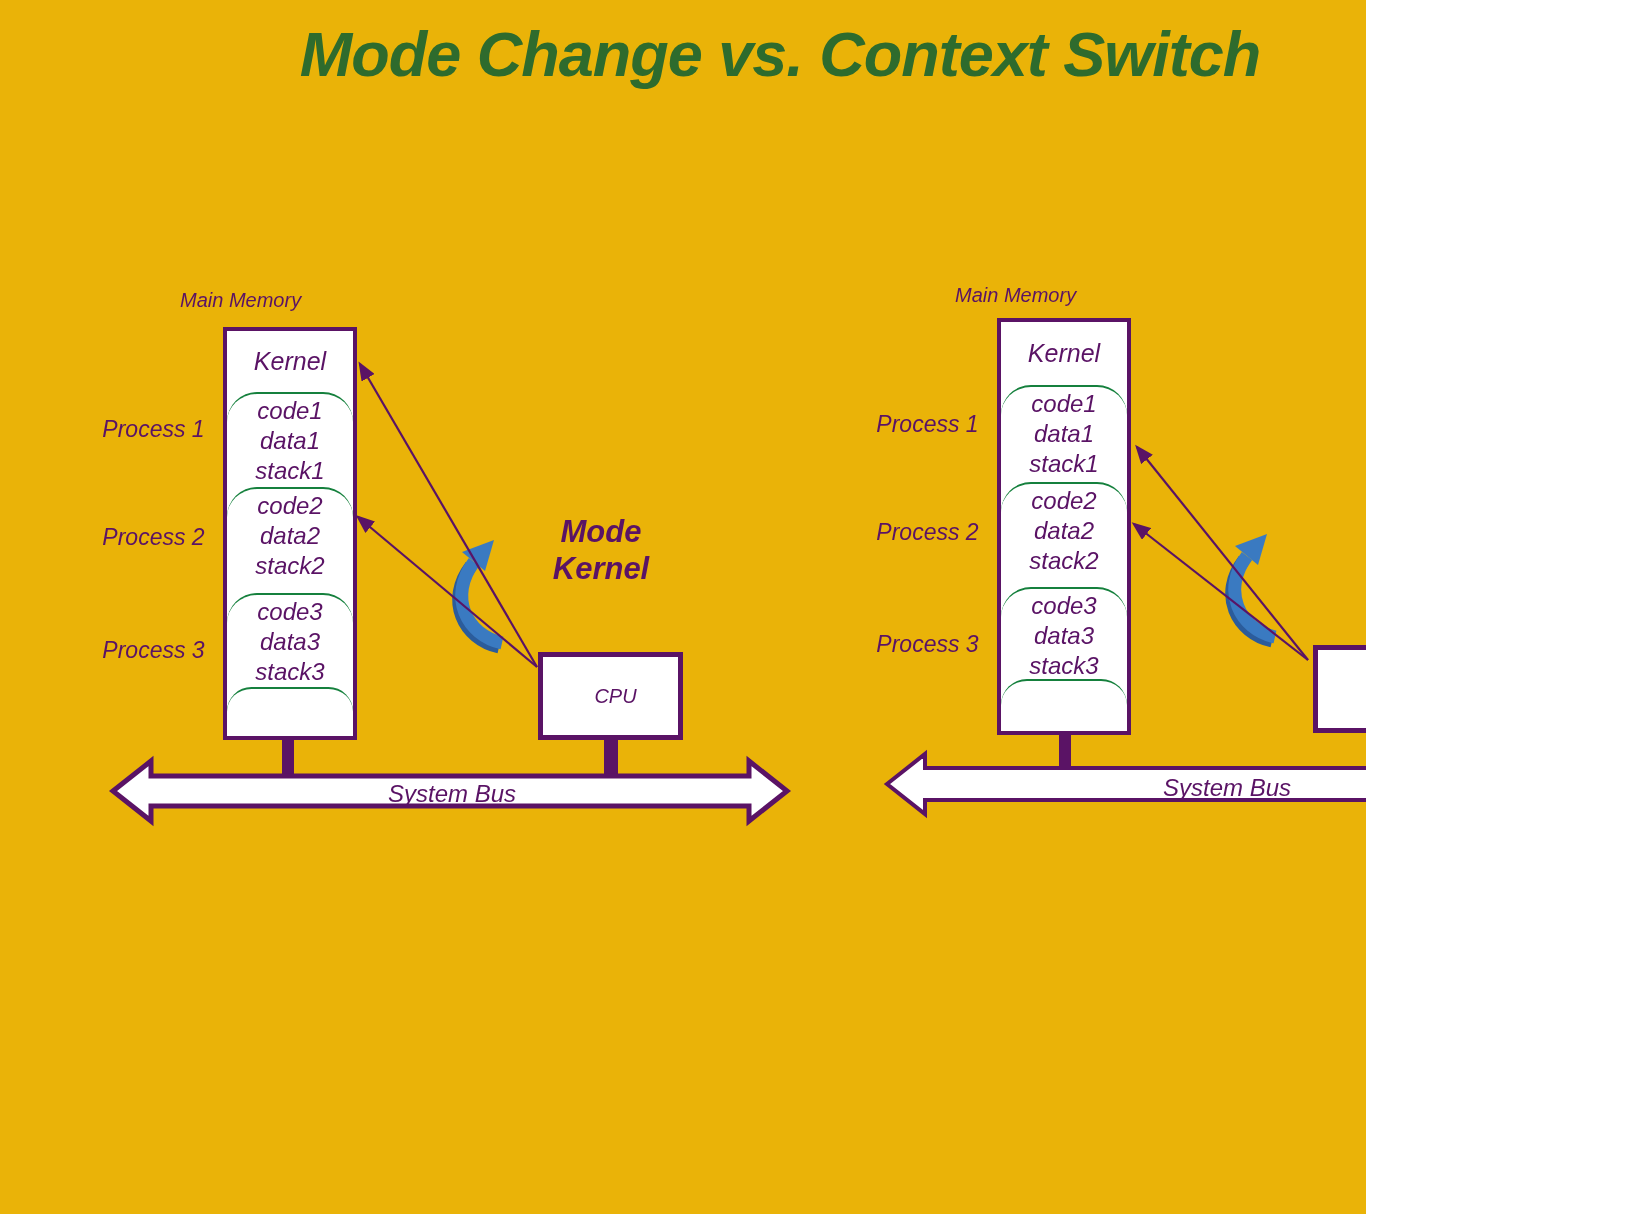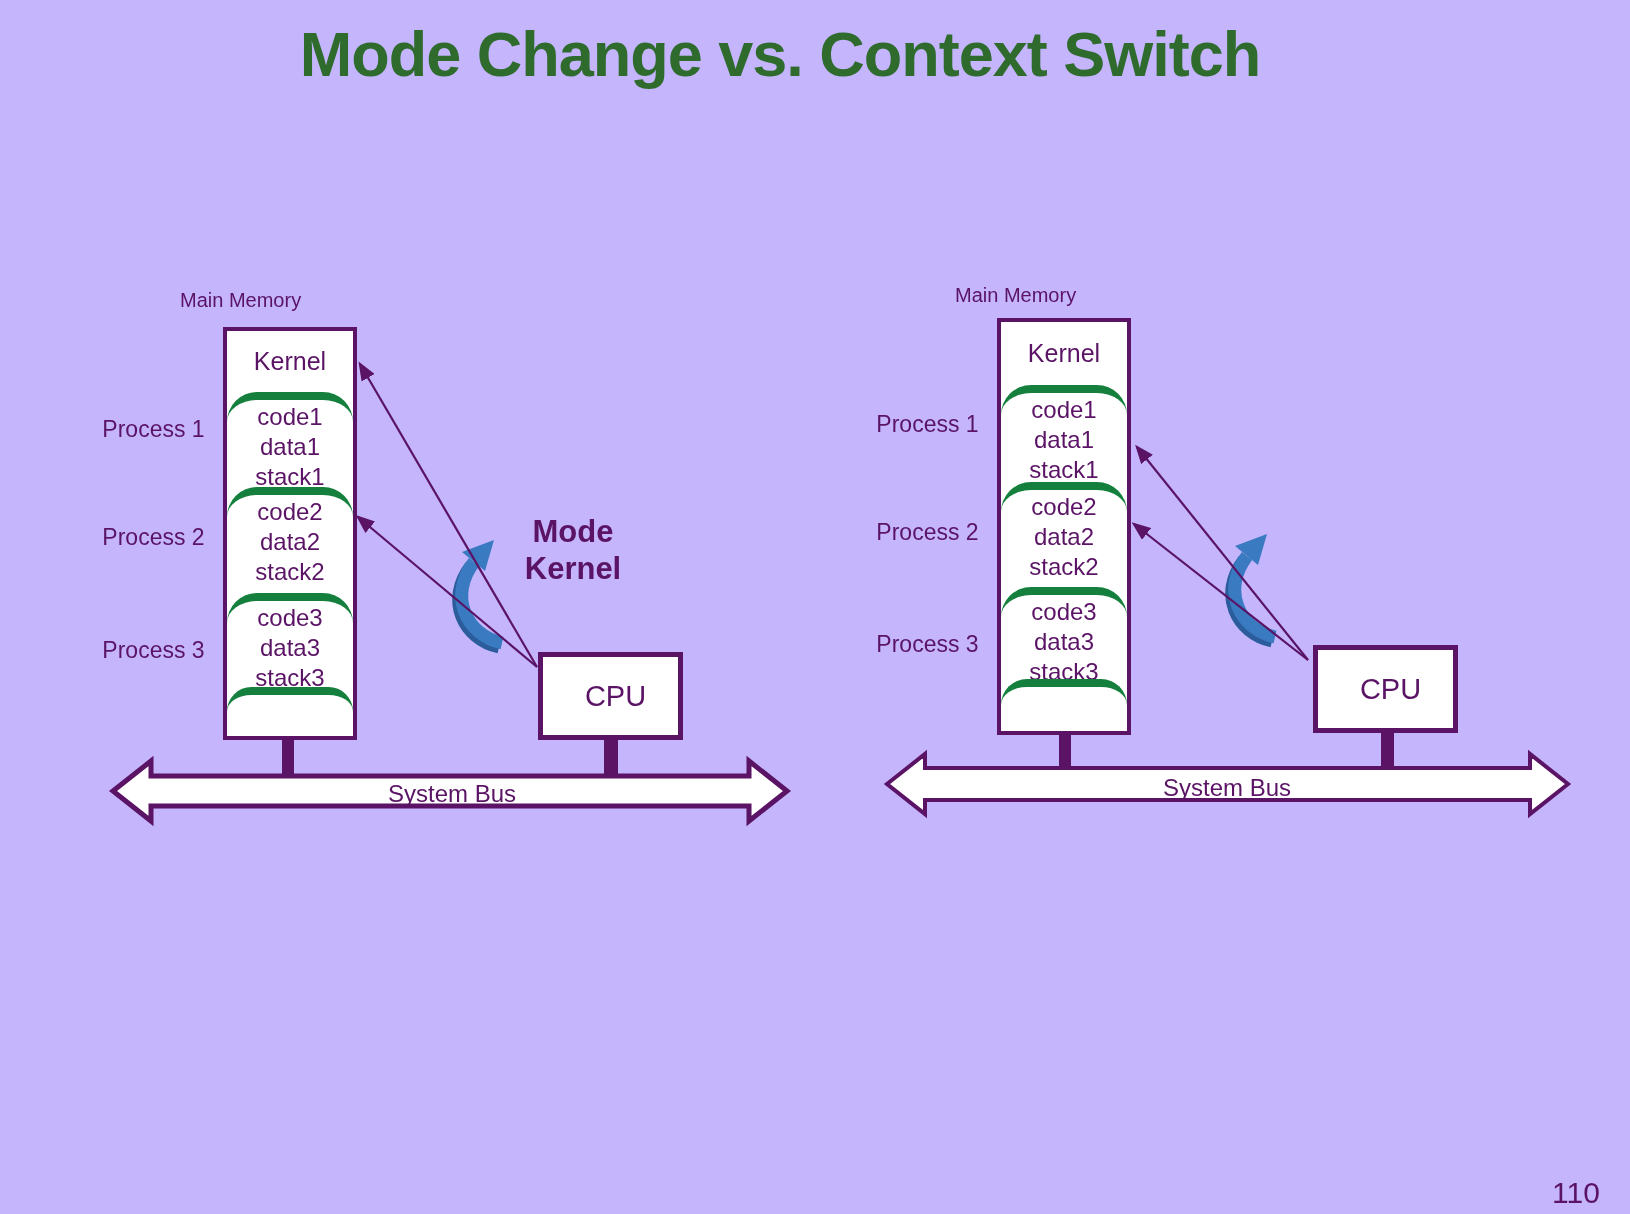--- a/index.html
+++ b/index.html
@@ -1,32 +1,32 @@
 <!DOCTYPE html>
 <html><head>
 <meta charset="utf-8">
 <style>
   html,body{margin:0;padding:0;background:#ffffff;}
-  .slide{position:relative;width:1630px;height:1214px;background:#c4b5fd;overflow:hidden;
-         font-family:"Liberation Sans", sans-serif;}
+  .slide{position:relative;width:1366px;height:1214px;background:#eab308;overflow:hidden;
+         font-family:"Liberation Sans", sans-serif;font-style:italic;}
   .title{position:absolute;left:0;top:18px;width:1560px;text-align:center;
          font-size:63px;font-weight:bold;color:#2e6b2d;letter-spacing:-1px;}
   .overlay{position:absolute;left:0;top:0;z-index:3;pointer-events:none;}
   .bluearrow{position:absolute;z-index:2;}
   .membox{position:absolute;box-sizing:border-box;border:4px solid #5a1365;background:#ffffff;z-index:4;}
   .sect{box-sizing:border-box;text-align:center;color:#5a1365;overflow:hidden;border-radius:30px;}
-  .sect.divided{border-top:8px solid #15803d;}
+  .sect.divided{border-top:2px solid #15803d;}
   .kernelcell{display:flex;align-items:center;justify-content:center;font-size:25px;}
   .rowscell{padding-top:2px;}
   .memrow{display:block;font-size:24px;line-height:30px;}
   .memlabel{position:absolute;width:200px;text-align:left;font-size:20px;color:#5a1365;z-index:4;}
   .proclabel{position:absolute;width:115px;text-align:center;font-size:23px;line-height:26px;
              color:#5a1365;z-index:4;}
   .cpubox{position:absolute;box-sizing:border-box;border:5px solid #5a1365;background:#ffffff;
-          display:flex;align-items:center;justify-content:center;font-size:29px;color:#5a1365;z-index:4;padding-left:10px;}
+          display:flex;align-items:center;justify-content:center;font-size:20px;color:#5a1365;z-index:4;padding-left:10px;}
   .stub{position:absolute;background:#5a1365;z-index:1;}
   .buslabel{position:absolute;width:220px;text-align:center;font-size:24px;color:#5a1365;z-index:5;}
   .annot{position:absolute;text-align:center;font-size:31px;font-weight:bold;line-height:37px;
          color:#5a1365;z-index:4;}
   .pagenum{position:absolute;left:1552px;top:1176px;width:60px;font-size:30px;color:#5a1365;
            text-align:left;z-index:4;}
 </style>
 </head>
 <body>
 
@@ -58,21 +58,21 @@
 
   <div class="proclabel" style="left:96px;top:416px;">Process 1</div>
   <div class="proclabel" style="left:96px;top:524px;">Process 2</div>
   <div class="proclabel" style="left:96px;top:637px;">Process 3</div>
 
   <div class="cpubox" style="left:538px;top:652px;width:145px;height:88px;">CPU</div>
 
   <div class="stub" style="left:282px;top:736px;width:12px;height:42px;"></div>
   <div class="stub" style="left:604px;top:736px;width:14px;height:42px;"></div>
 
-  <div class="annot" style="left:488px;top:513px;width:170px;">
+  <div class="annot" style="left:516px;top:513px;width:170px;">
     <div>Mode</div>
     <div>Kernel</div>
   </div>
 
   <svg class="bluearrow" style="left:440px;top:540px;" width="80" height="115" viewBox="0 0 80 115">
     <path d="M 59 107 C 23 99, 5 60, 31 26" fill="none" stroke="#2b5c9b" stroke-width="13"></path>
     <path d="M 62 103 C 26 95, 8 56, 34 22" fill="none" stroke="#3a7ac1" stroke-width="13"></path>
     <polygon points="54,0 45,31 22,12" fill="#3a7ac1"></polygon>
   </svg>
 

